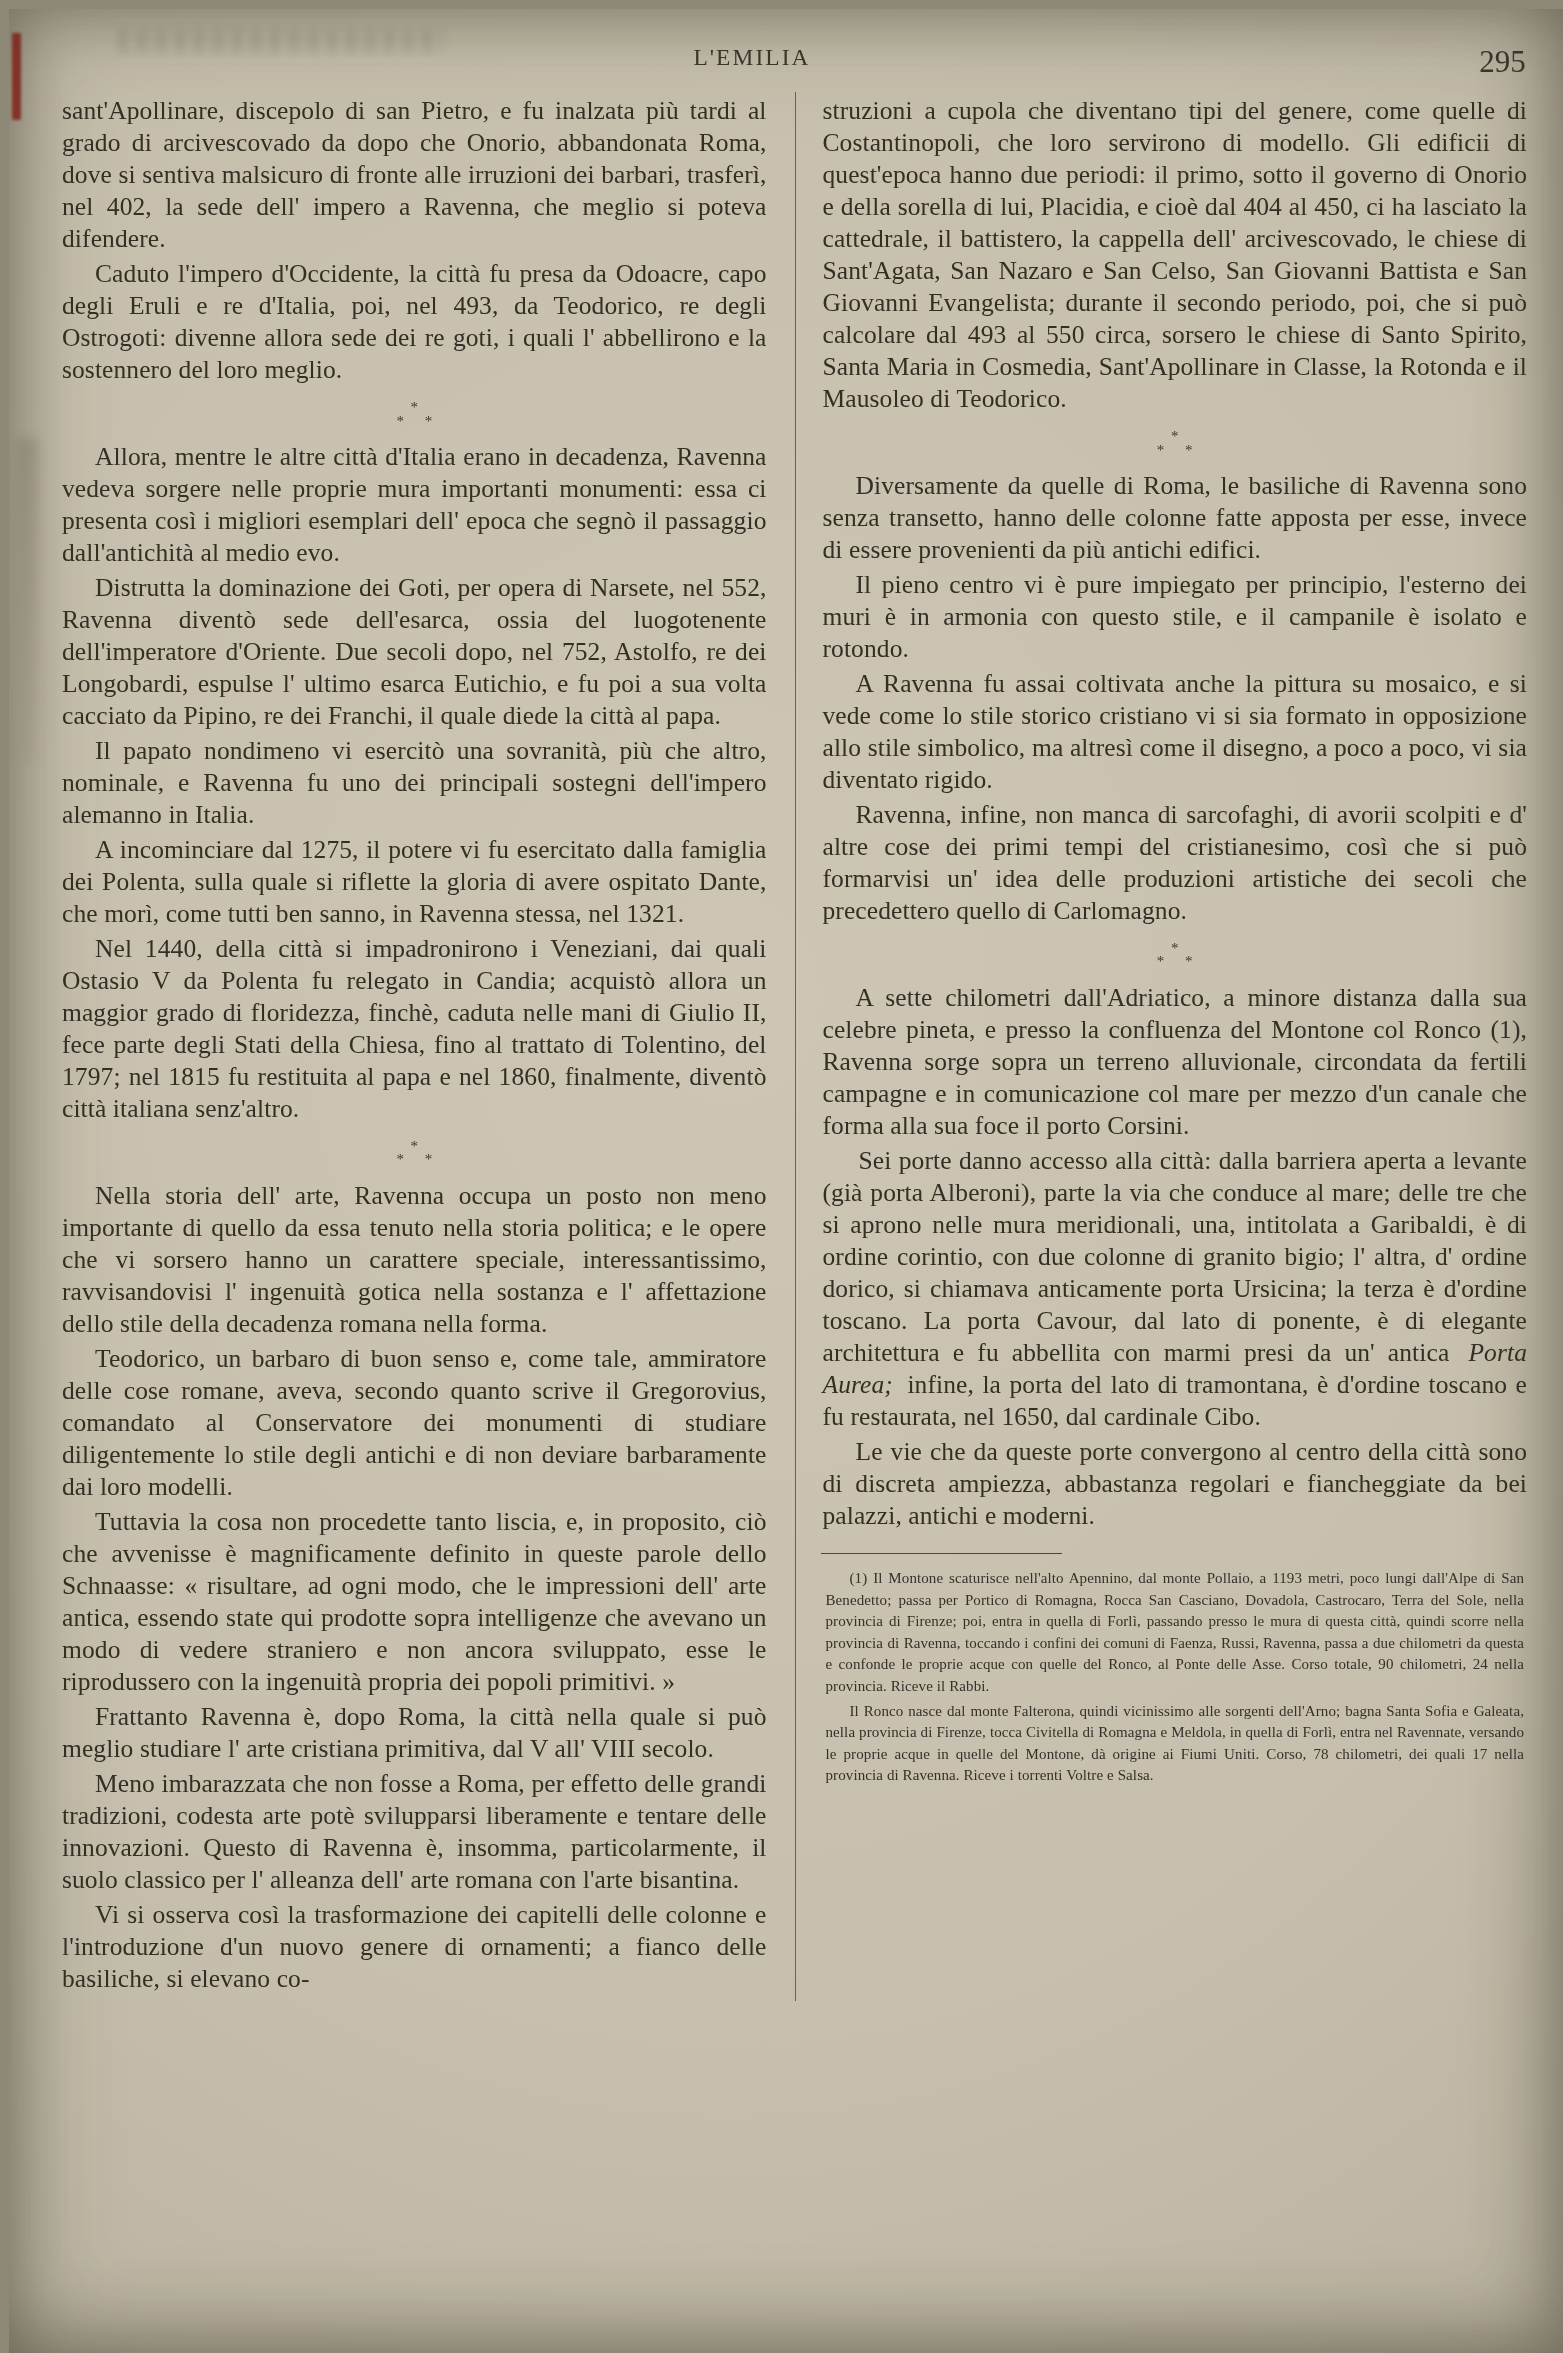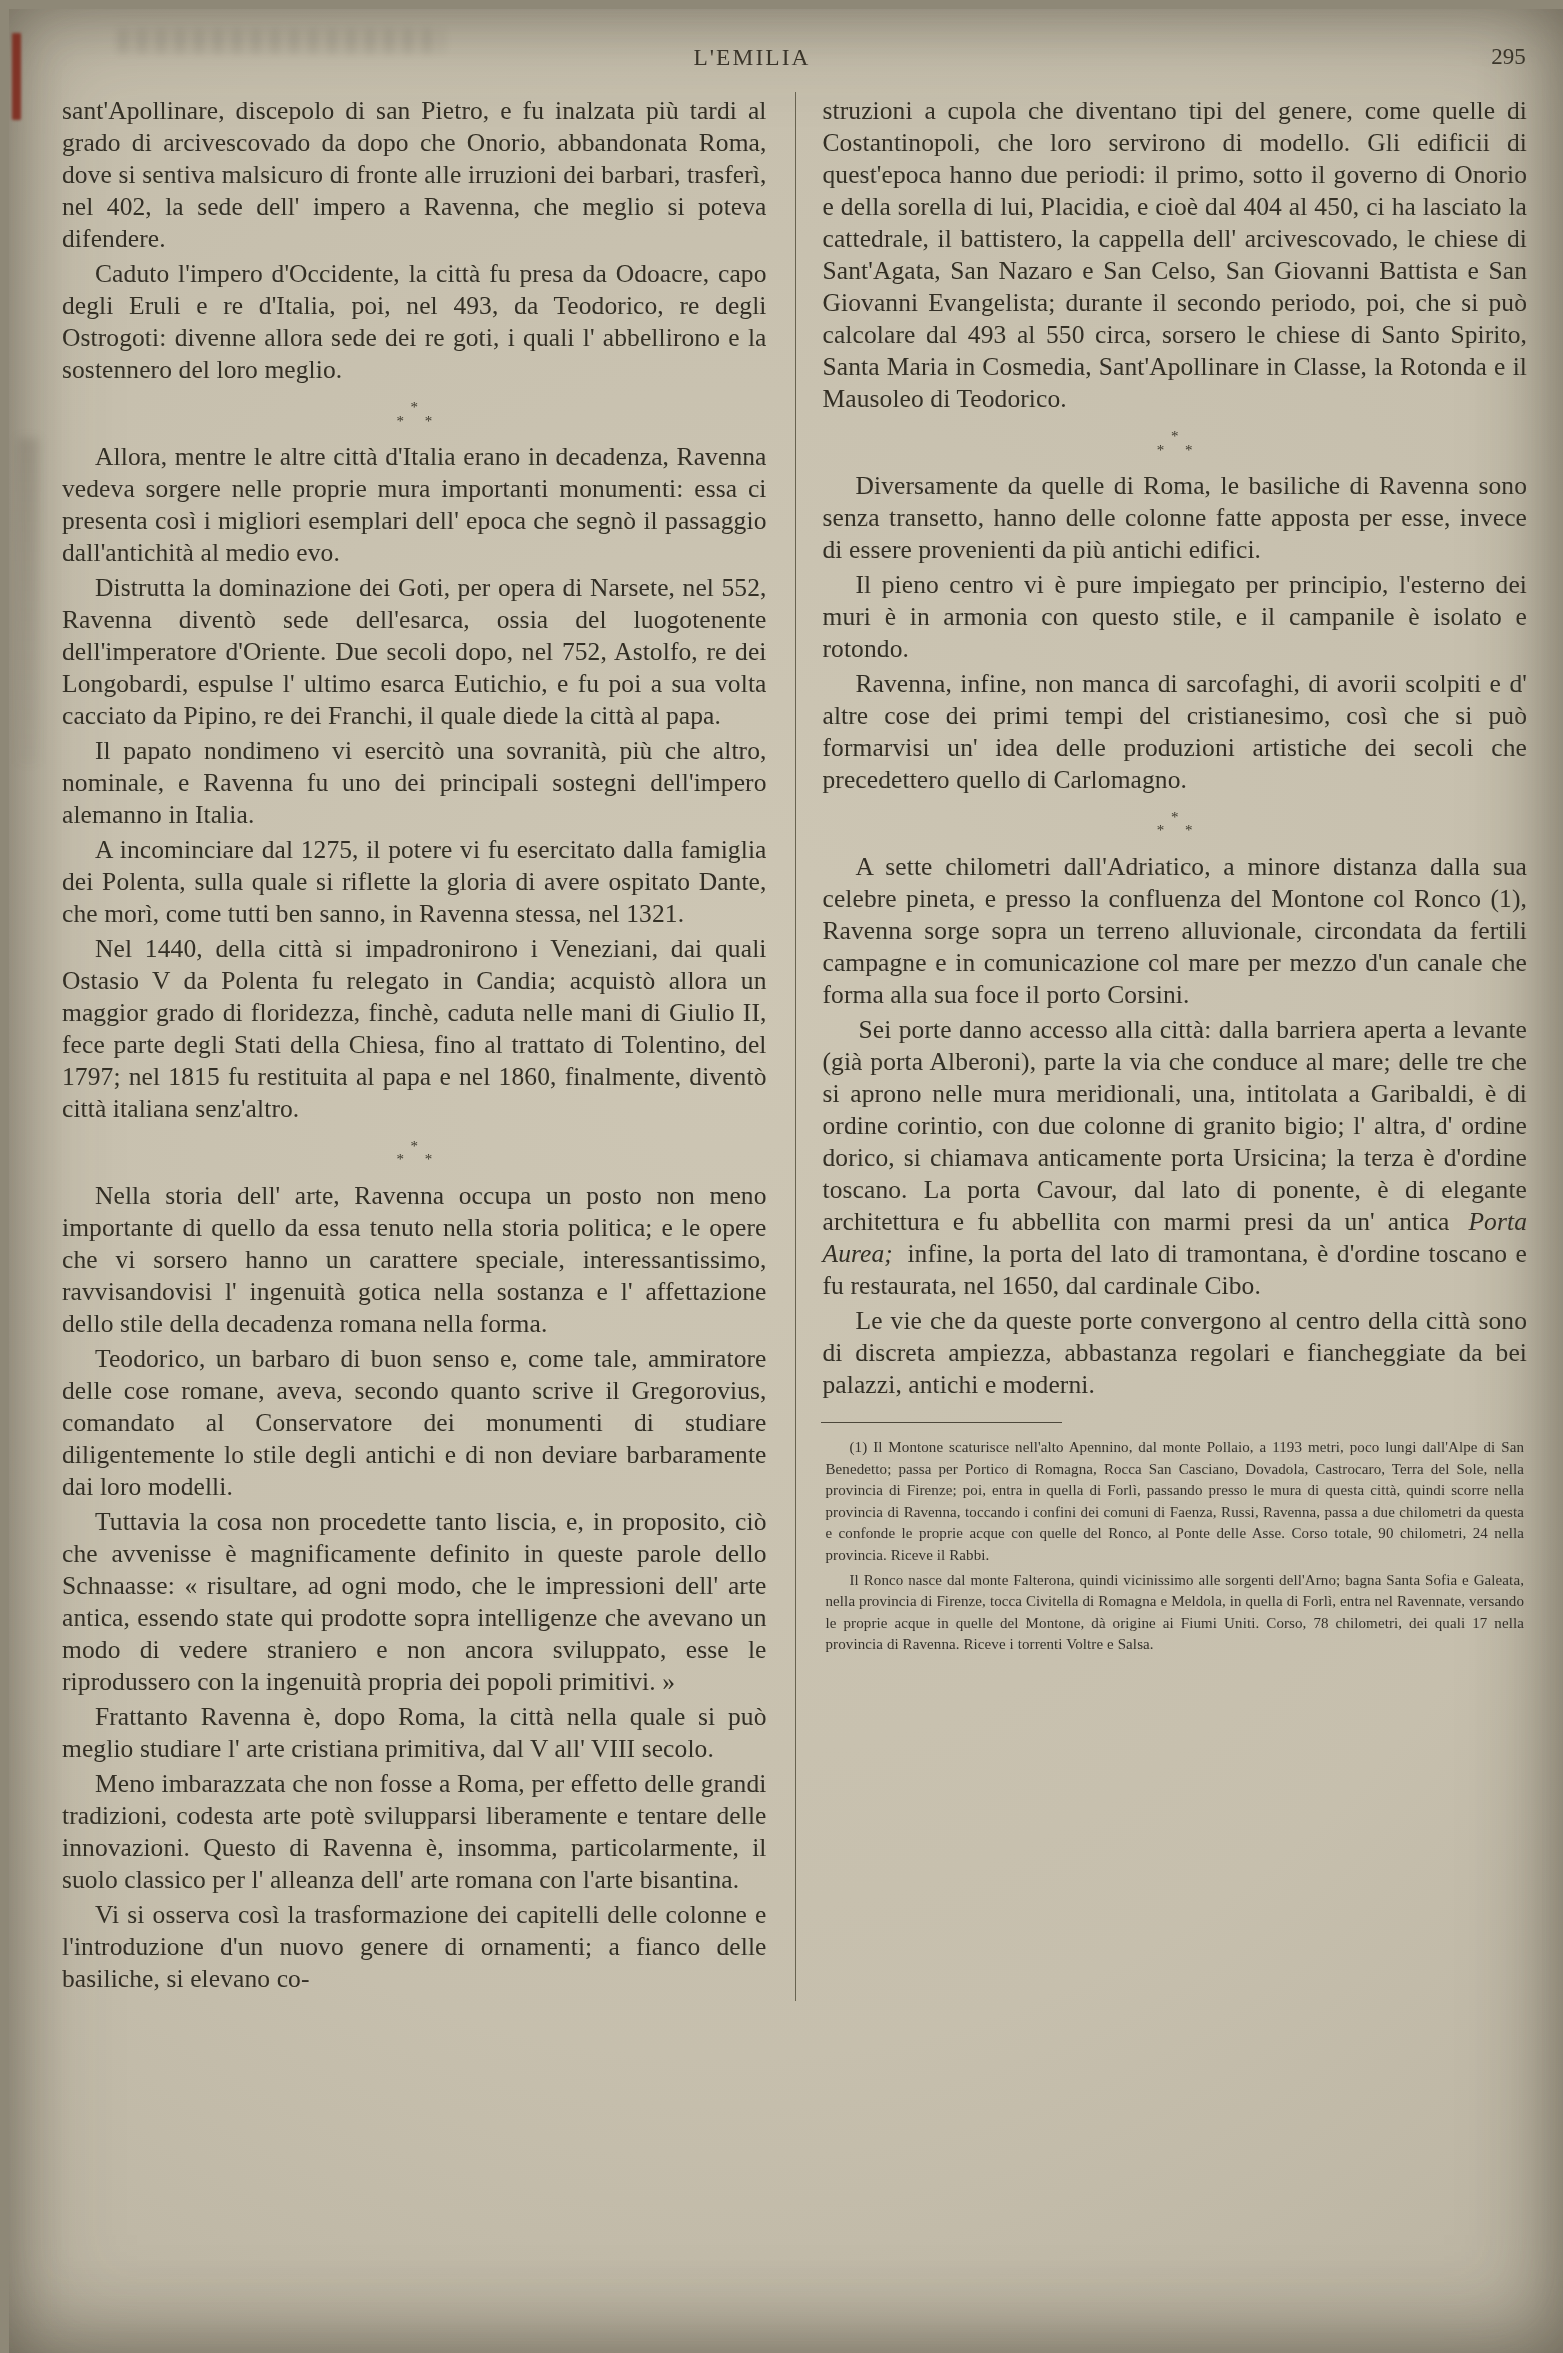--- a/index.html
+++ b/index.html
@@ -35,21 +35,21 @@
     left:5.7px; top:426px; width:21px; height:326px;
     background:linear-gradient(180deg, rgba(70,62,50,.16), rgba(70,62,50,.03));
     filter:blur(5px);
   }
   .content { position:absolute; left:41px; top:25.5px; width:1483px; }
   .pheader { position:relative; height:43px; }
   .running-title {
     position:absolute; left:0; right:85px; text-align:center;
     font-size:23.4px; letter-spacing:2.1px; color:#3a352a;
   }
-  .page-number { position:absolute; right:4.3px; top:0; font-size:23px; color:#3a352a; }
+  .page-number { position:absolute; right:4.3px; top:0; font-size:31px; color:#3a352a; }
   .columns { display:flex; margin-top:5.7px;justify-content:center; }
   .col {
     width:719px;
     font-size:25.5px; line-height:32px;
     text-align:justify;
     color:#332f25;
     letter-spacing:0.1px;
   }
   .divider { width:1.4px; background:#57523f; opacity:.85; margin:2.8px 20.6px 0 22px; }
   .para { text-indent:33px; }
@@ -116,20 +116,21 @@
       <div class="col">
         <p class="para cont">struzioni a cupola che diventano tipi del genere, come quelle di Costantinopoli, che loro servirono di modello. Gli edificii di quest'epoca hanno due periodi: il primo, sotto il governo di Onorio e della sorella di lui, Placidia, e cioè dal 404 al 450, ci ha lasciato la cattedrale, il battistero, la cappella dell' arcivescovado, le chiese di Sant'Agata, San Nazaro e San Celso, San Giovanni Battista e San Giovanni Evangelista; durante il secondo periodo, poi, che si può calcolare dal 493 al 550 circa, sorsero le chiese di Santo Spirito, Santa Maria in Cosmedia, Sant'Apollinare in Classe, la Rotonda e il Mausoleo di Teodorico.</p>
 
         <div class="asterism">
           <span>*</span>
           <span class="row2">* *</span>
         </div>
 
         <p class="para">Diversamente da quelle di Roma, le basiliche di Ravenna sono senza transetto, hanno delle colonne fatte apposta per esse, invece di essere provenienti da più antichi edifici.</p>
         <p class="para">Il pieno centro vi è pure impiegato per principio, l'esterno dei muri è in armonia con questo stile, e il campanile è isolato e rotondo.</p>
+        <p class="para">A Ravenna fu assai coltivata anche la pittura su mosaico, e si vede come lo stile storico cristiano vi si sia formato in opposizione allo stile simbolico, ma altresì come il disegno, a poco a poco, vi sia diventato rigido.</p>
         <p class="para">Ravenna, infine, non manca di sarcofaghi, di avorii scolpiti e d' altre cose dei primi tempi del cristianesimo, così che si può formarvisi un' idea delle produzioni artistiche dei secoli che precedettero quello di Carlomagno.</p>
 
         <div class="asterism">
           <span>*</span>
           <span class="row2">* *</span>
         </div>
 
         <p class="para">A sette chilometri dall'Adriatico, a minore distanza dalla sua celebre pineta, e presso la confluenza del Montone col Ronco (1), Ravenna sorge sopra un terreno alluvionale, circondata da fertili campagne e in comunicazione col mare per mezzo d'un canale che forma alla sua foce il porto Corsini.</p>
         <p class="para">
           <span>Sei porte danno accesso alla città: dalla barriera aperta a levante (già porta Alberoni), parte la via che conduce al mare; delle tre che si aprono nelle mura meridionali, una, intitolata a Garibaldi, è di ordine corintio, con due colonne di granito bigio; l' altra, d' ordine dorico, si chiamava anticamente porta Ursicina; la terza è d'ordine toscano. La porta Cavour, dal lato di ponente, è di elegante architettura e fu abbellita con marmi presi da un' antica</span>

